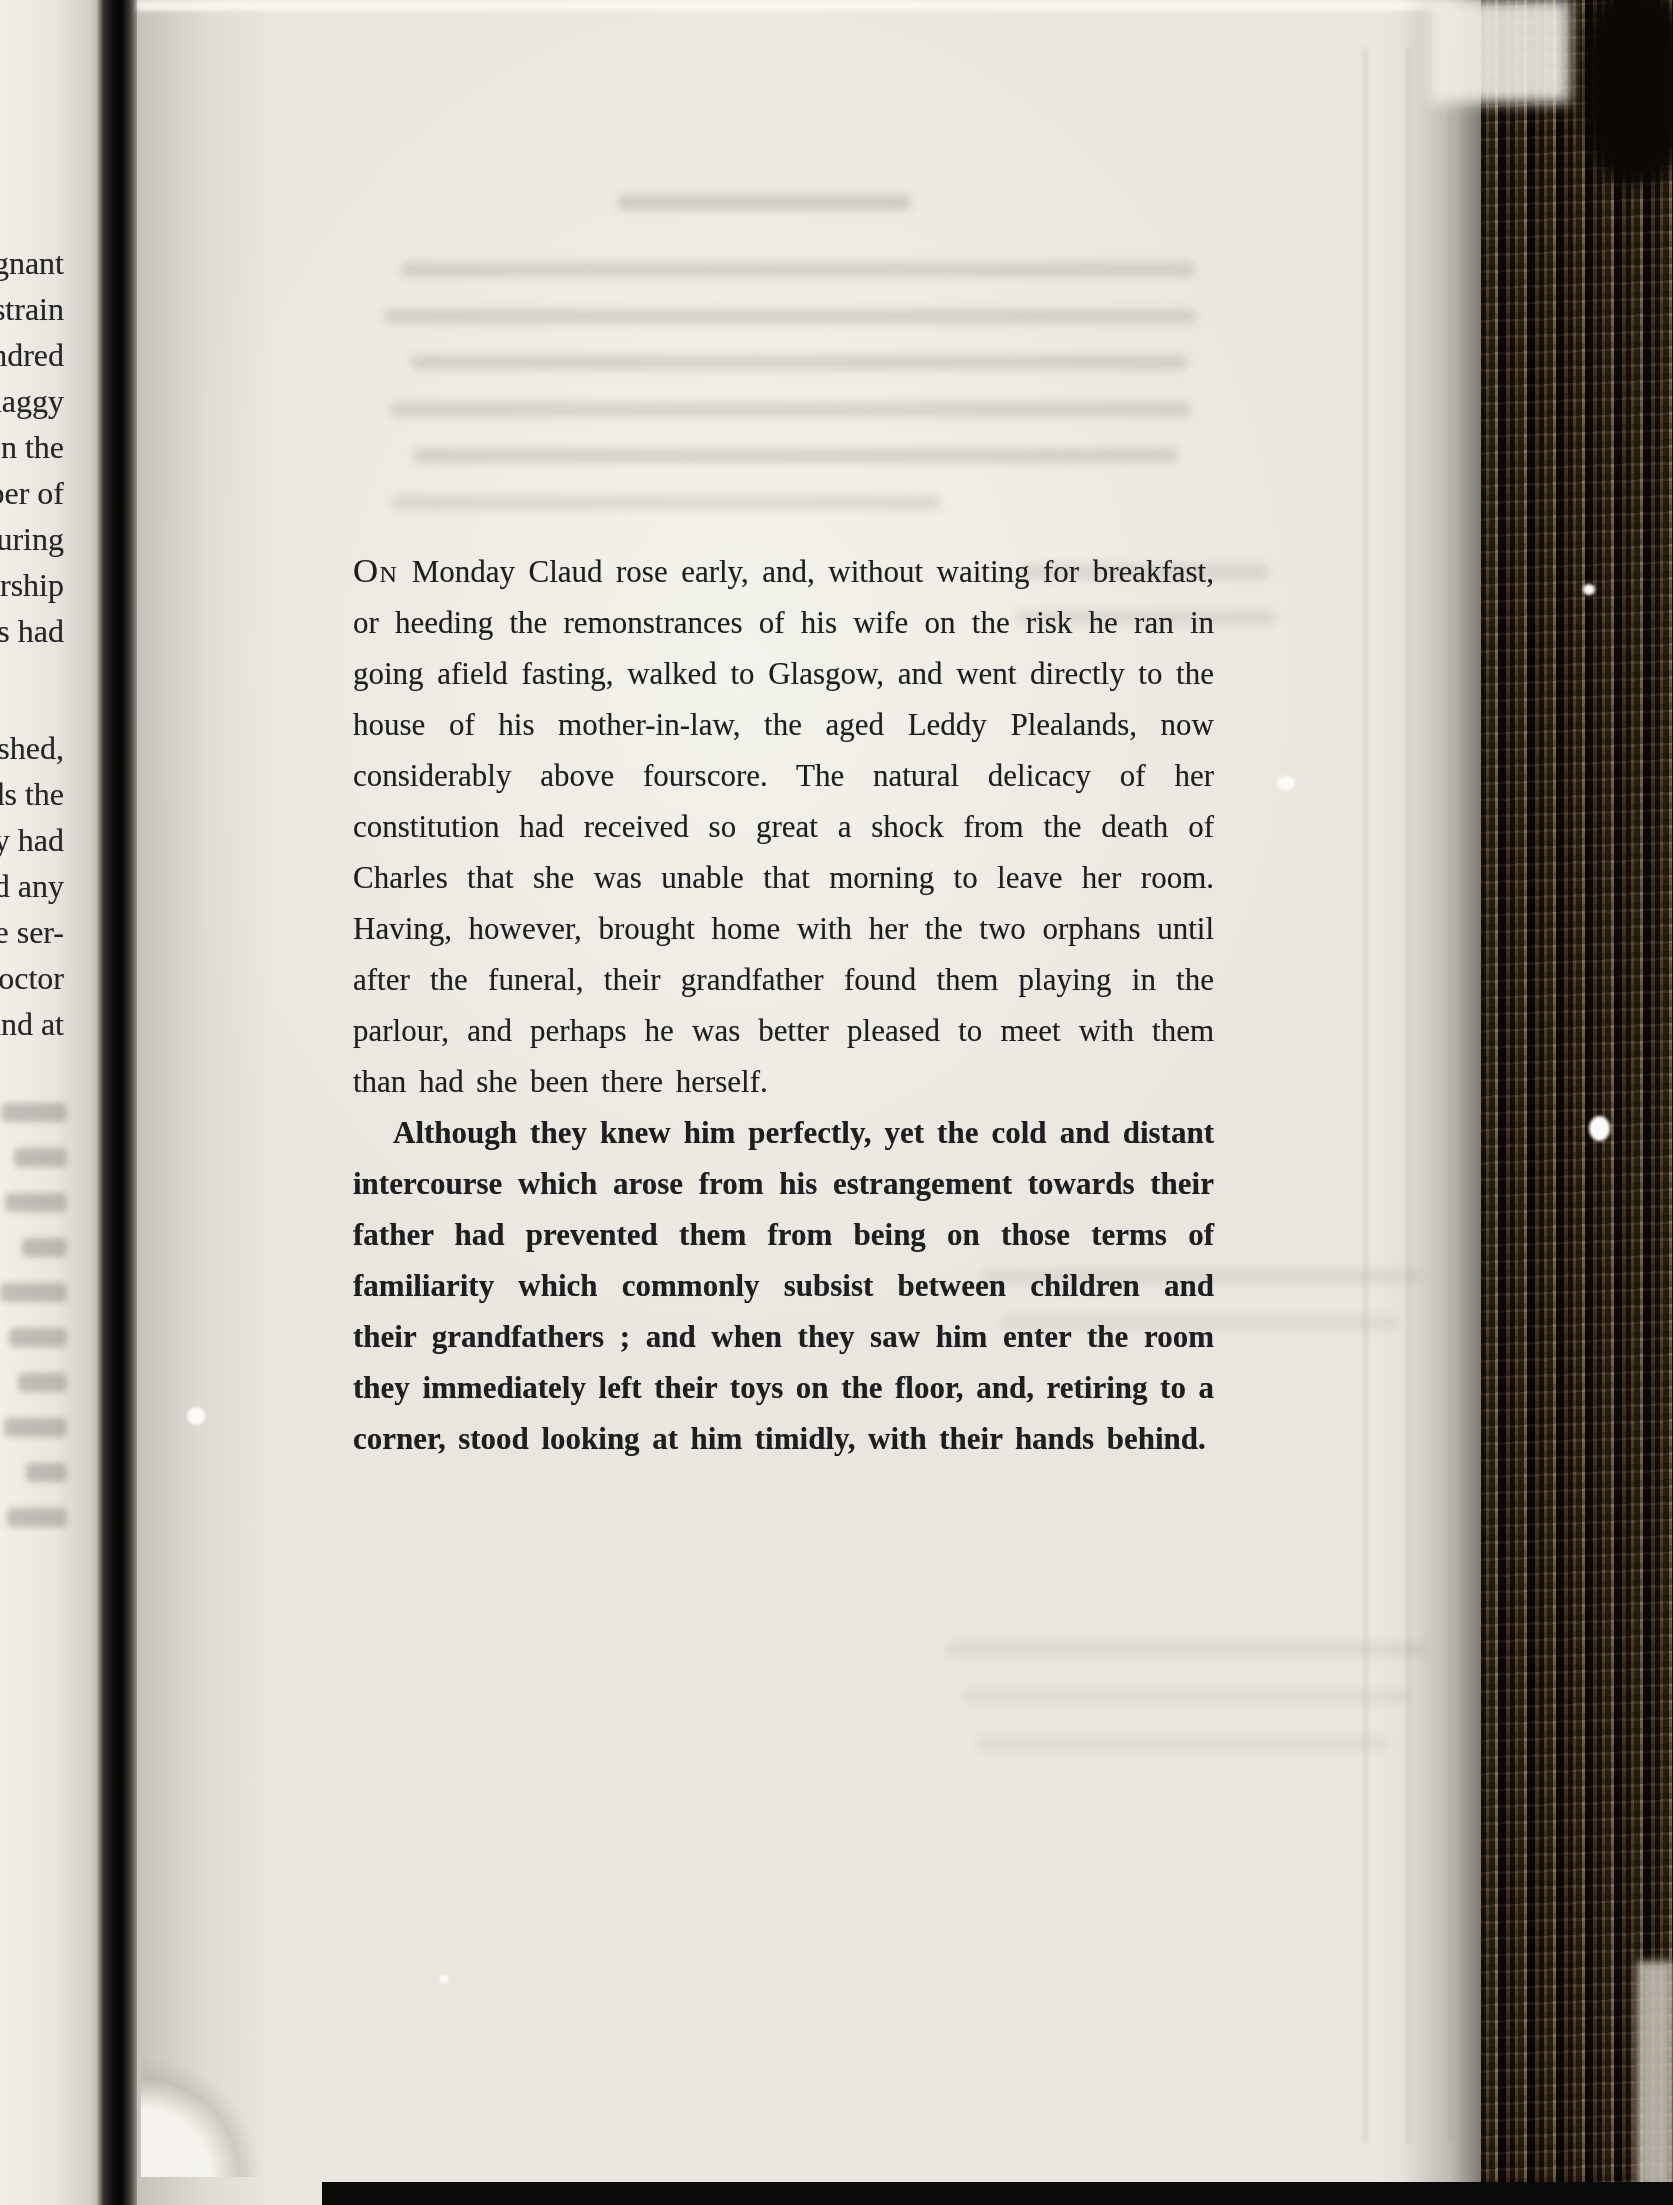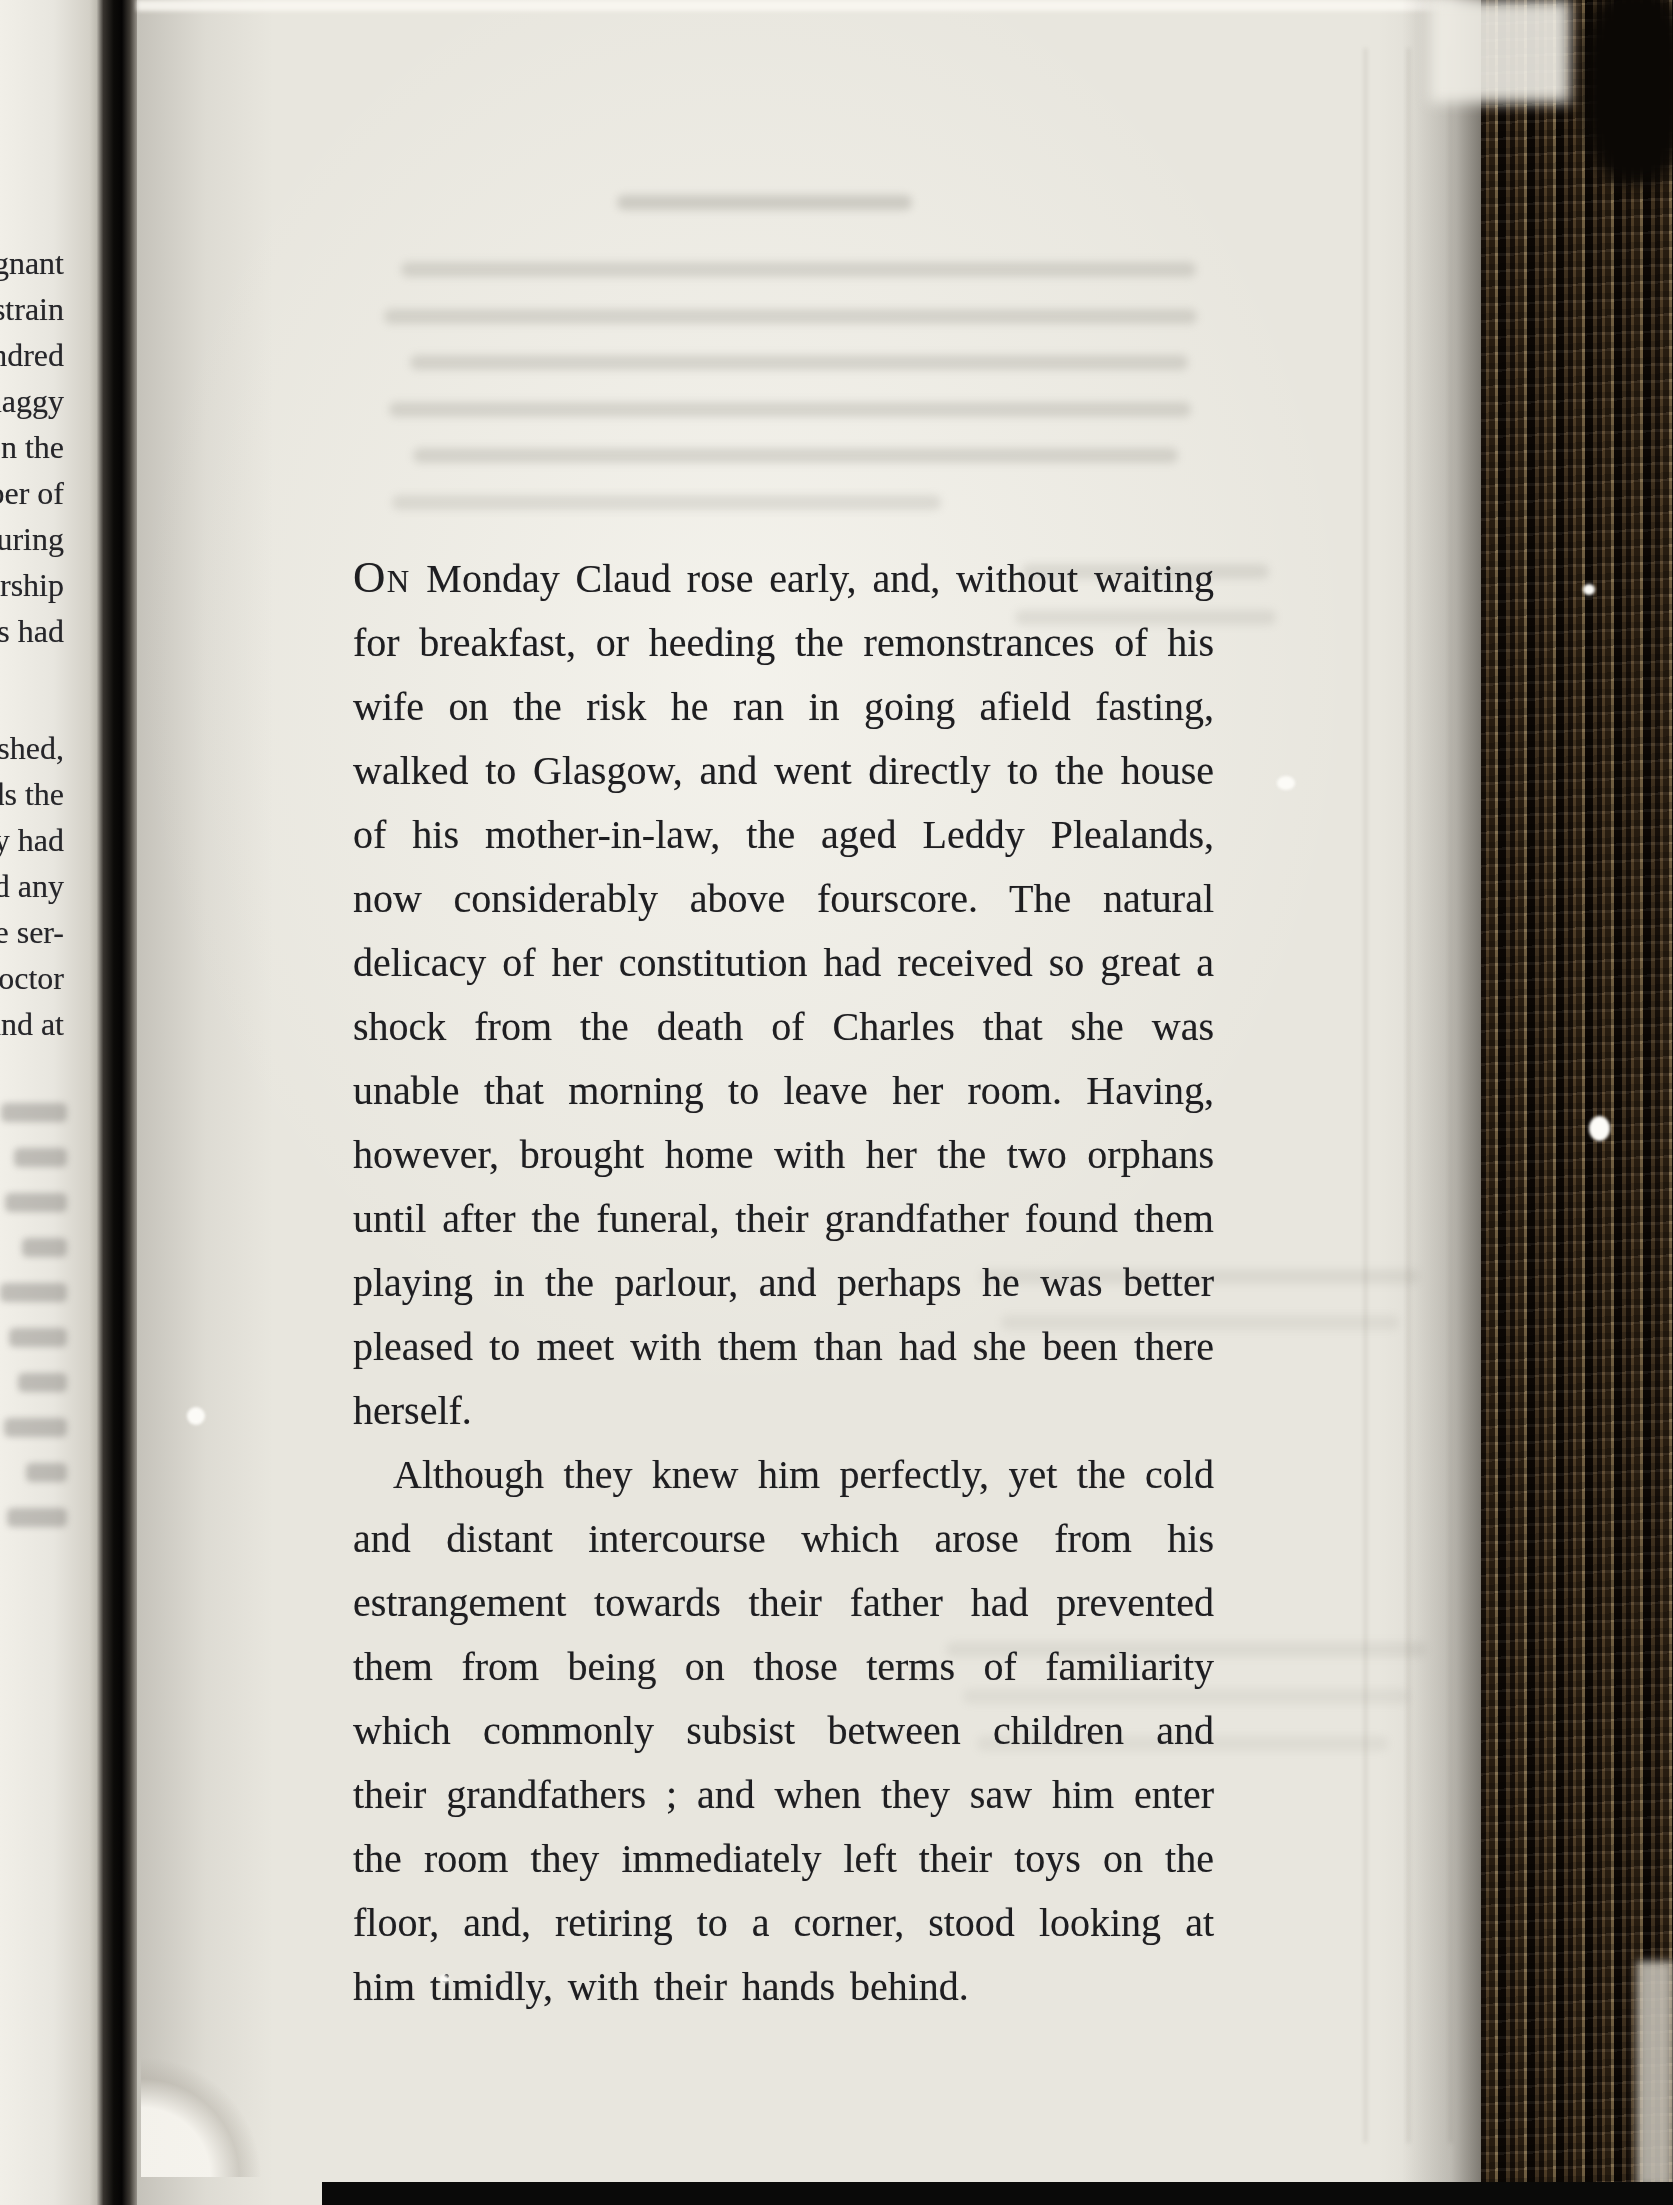--- a/index.html
+++ b/index.html
@@ -35,23 +35,23 @@
 
   
   .showthrough { position:absolute; inset:0; z-index:1; }
   .st { position:absolute; height:15px; background:#8a887f; opacity:.26; filter:blur(4.1px); border-radius:6.9px; }
   .warp { position:absolute; top:48px; bottom:62px; width:2.7px; background:rgba(110,100,85,.15); filter:blur(2.1px); }
 
   
   .text-col { position:absolute; left:216px; top:545px; width:861px; z-index:2; color:#1e1e21; }
   .chapter { text-align:center; font-size:34px; font-weight:700; letter-spacing:10.3px; word-spacing:18px;
     margin:0 0 63px 0; color:#17171a; }
-  .para { font-size:40px; line-height:64px; text-align:justify; word-spacing:4.8px;
+  .para { font-size:31px; line-height:51px; text-align:justify; word-spacing:4.8px;
     text-shadow:0 0 0.7px rgba(20,20,25,.4); }
-  .para.second { text-indent:40px; }
+  .para.second { text-indent:40px;font-weight:bold; }
   .lead { font-variant:small-caps; font-size:1.12em; letter-spacing:1.4px; }
   .pagenum { text-align:center; font-size:26px; margin-top:11px; letter-spacing:1.4px; color:#202023; }
 
   
   .page-curl { position:absolute; right:192px; top:0; width:79px; height:100%; z-index:3;
     background:linear-gradient(90deg, rgba(30,24,16,0) 0%, rgba(30,24,16,.16) 62%, rgba(30,24,16,.48) 100%); }
   .fore-edge { position:absolute; right:0; top:0; width:192px; height:100%; z-index:4;
     background:
       repeating-linear-gradient(178deg, rgba(0,0,0,.28) 0 6.2px, rgba(255,255,255,.05) 6.2px 9px, rgba(0,0,0,.12) 9px 16.5px),
       repeating-linear-gradient(90deg, #19110a 0 4.8px, #57432a 4.8px 8.2px, #2c2012 8.2px 14.4px, #7e6a49 14.4px 17px, #0d0804 17px 25px, #463622 25px 29px),

